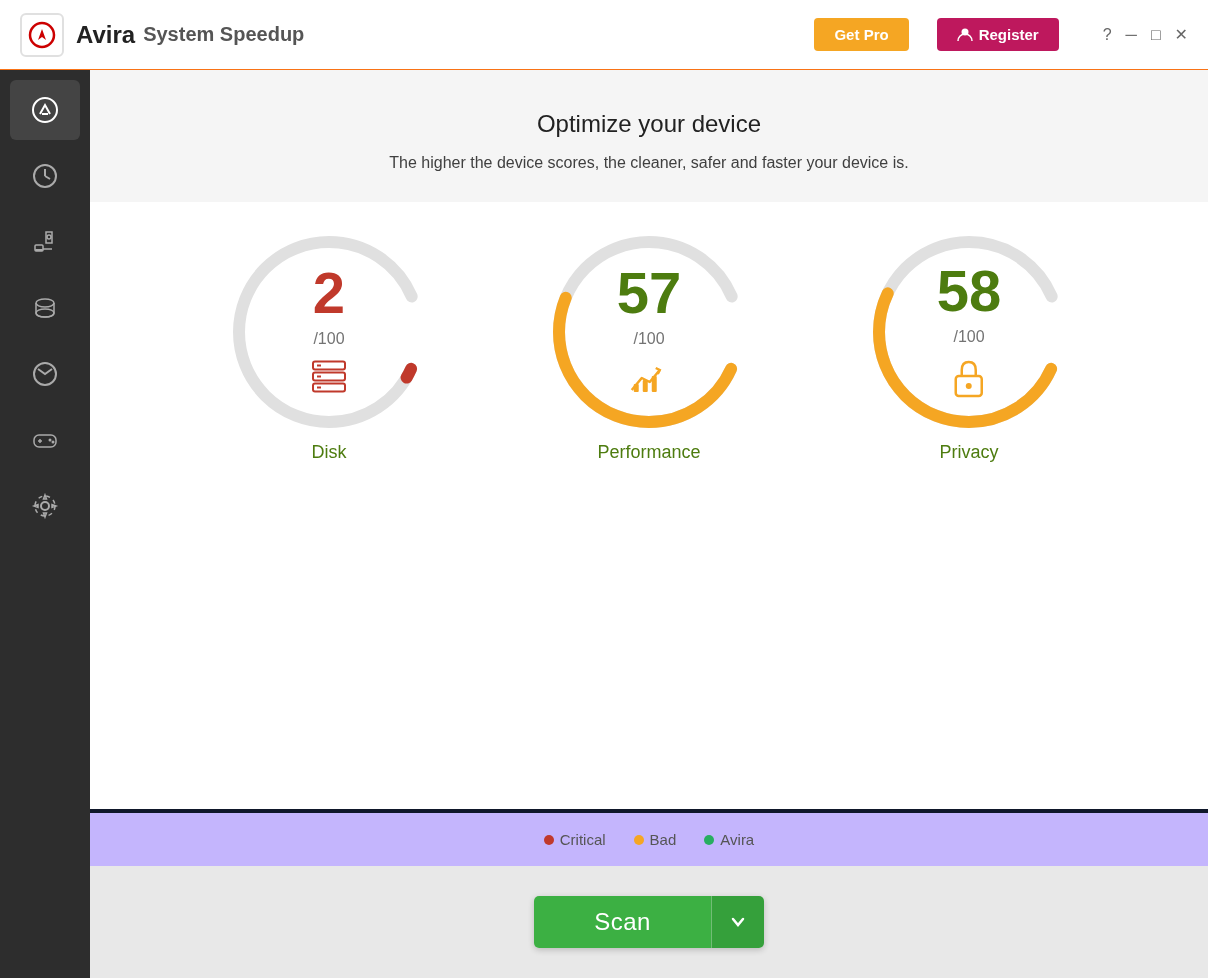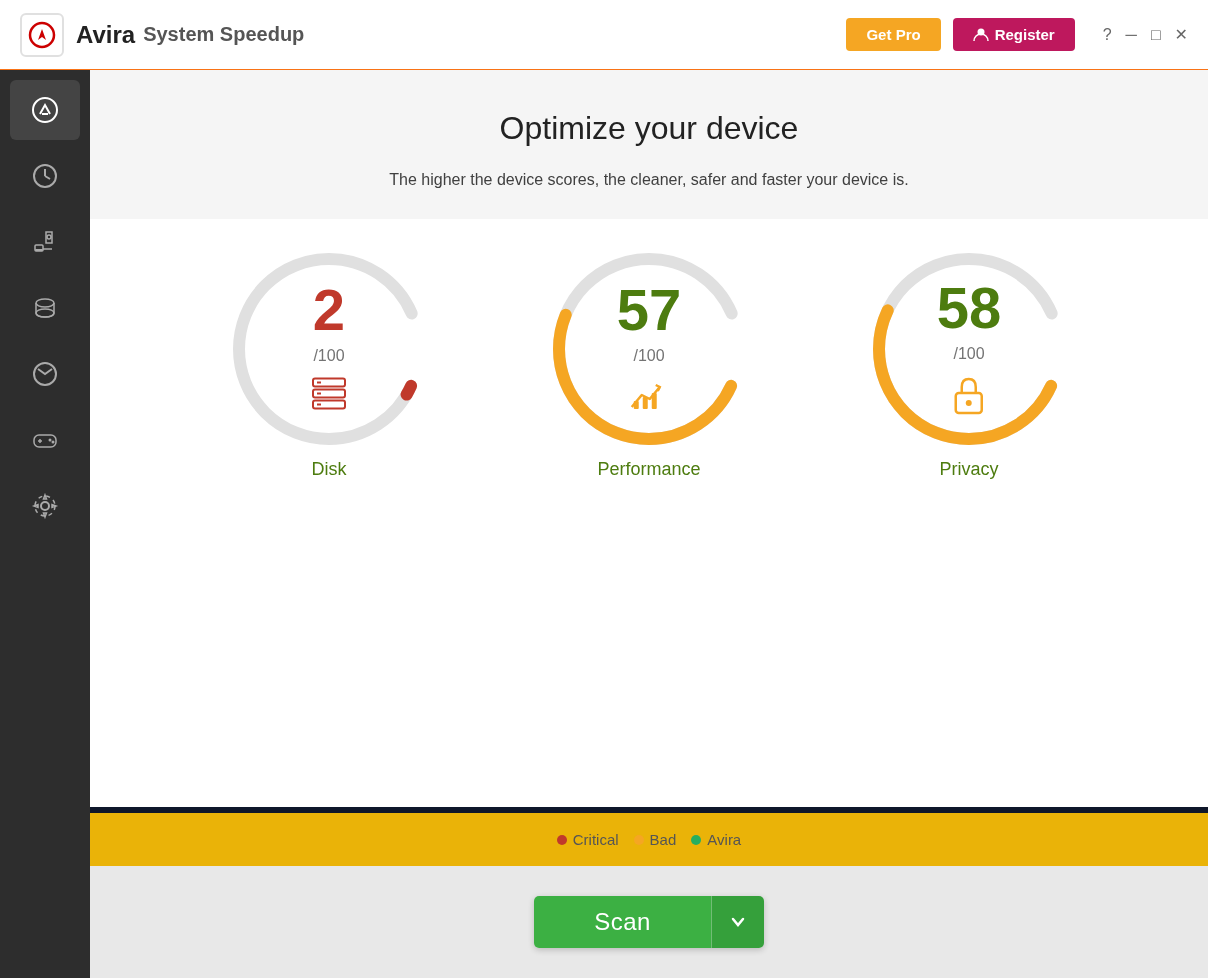--- a/index.html
+++ b/index.html
@@ -42,21 +42,21 @@
     }
     .title-bar-subtitle {
       font-size: 20px;
       font-weight: 700;
       color: #555;
     }
     .title-bar-actions {
       margin-left: auto;
       display: flex;
       align-items: center;
-      gap: 12px;
+      gap: 28px;
     }
     .btn-get-pro {
       background: #f5a623;
       color: #fff;
       border: none;
       border-radius: 4px;
       padding: 8px 20px;
       font-size: 15px;
       font-weight: 600;
       cursor: pointer;
@@ -132,24 +132,24 @@
       flex-direction: column;
       align-items: center;
     }
 
     
     .page-header {
       text-align: center;
       padding: 40px 0 30px 0;
     }
     .page-title {
-      font-size: 32px;
+      font-size: 24px;
       font-weight: 400;
       color: #222;
-      margin-bottom: 24px;
+      margin-bottom: 16px;
     }
     .page-subtitle {
       font-size: 16px;
       color: #404040;
     }
 
     
     .gauges-section {
       display: flex;
       justify-content: center;
@@ -206,26 +206,26 @@
     .gauge-label {
       font-size: 18px;
       color: #4d7c0f;
       margin-top: 0;
     }
 
     
     .legend {
       display: flex;
       align-items: center;
-      gap: 15px;
+      gap: 28px;
       padding: 18px 0;
-      background: #eab308;
+      background: #c4b5fd;
       width: 100%;
       justify-content: center;
-      border-top: 6px solid #0f172a;
+      border-top: 4px solid #0f172a;
     }
     .legend-item {
       display: flex;
       align-items: center;
       gap: 6px;
       font-size: 15px;
       color: #555;
     }
     .legend-dot {
       width: 10px;

